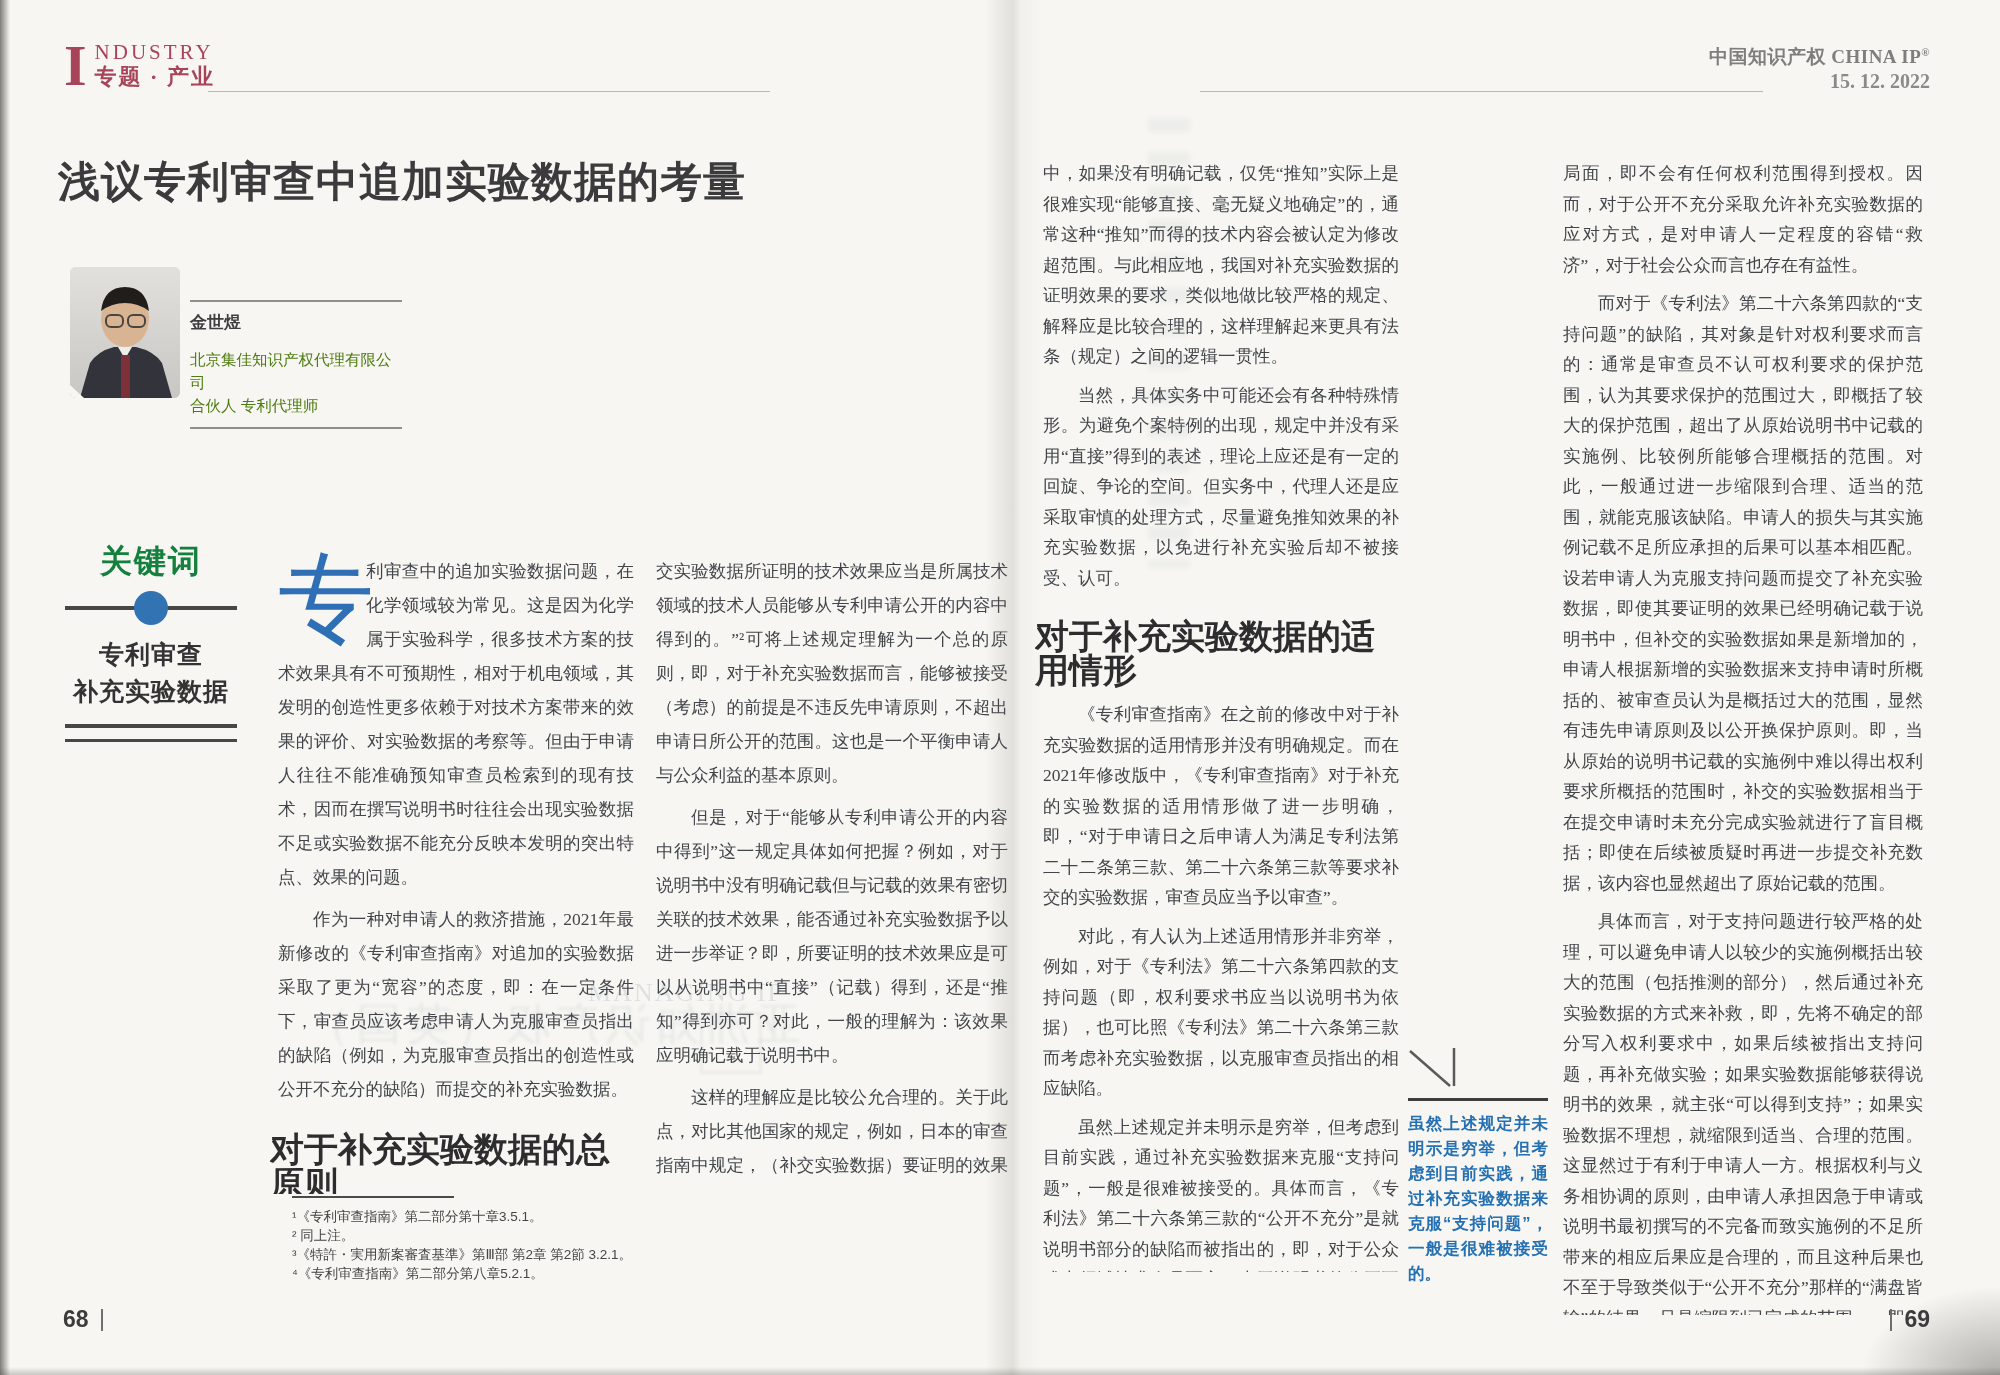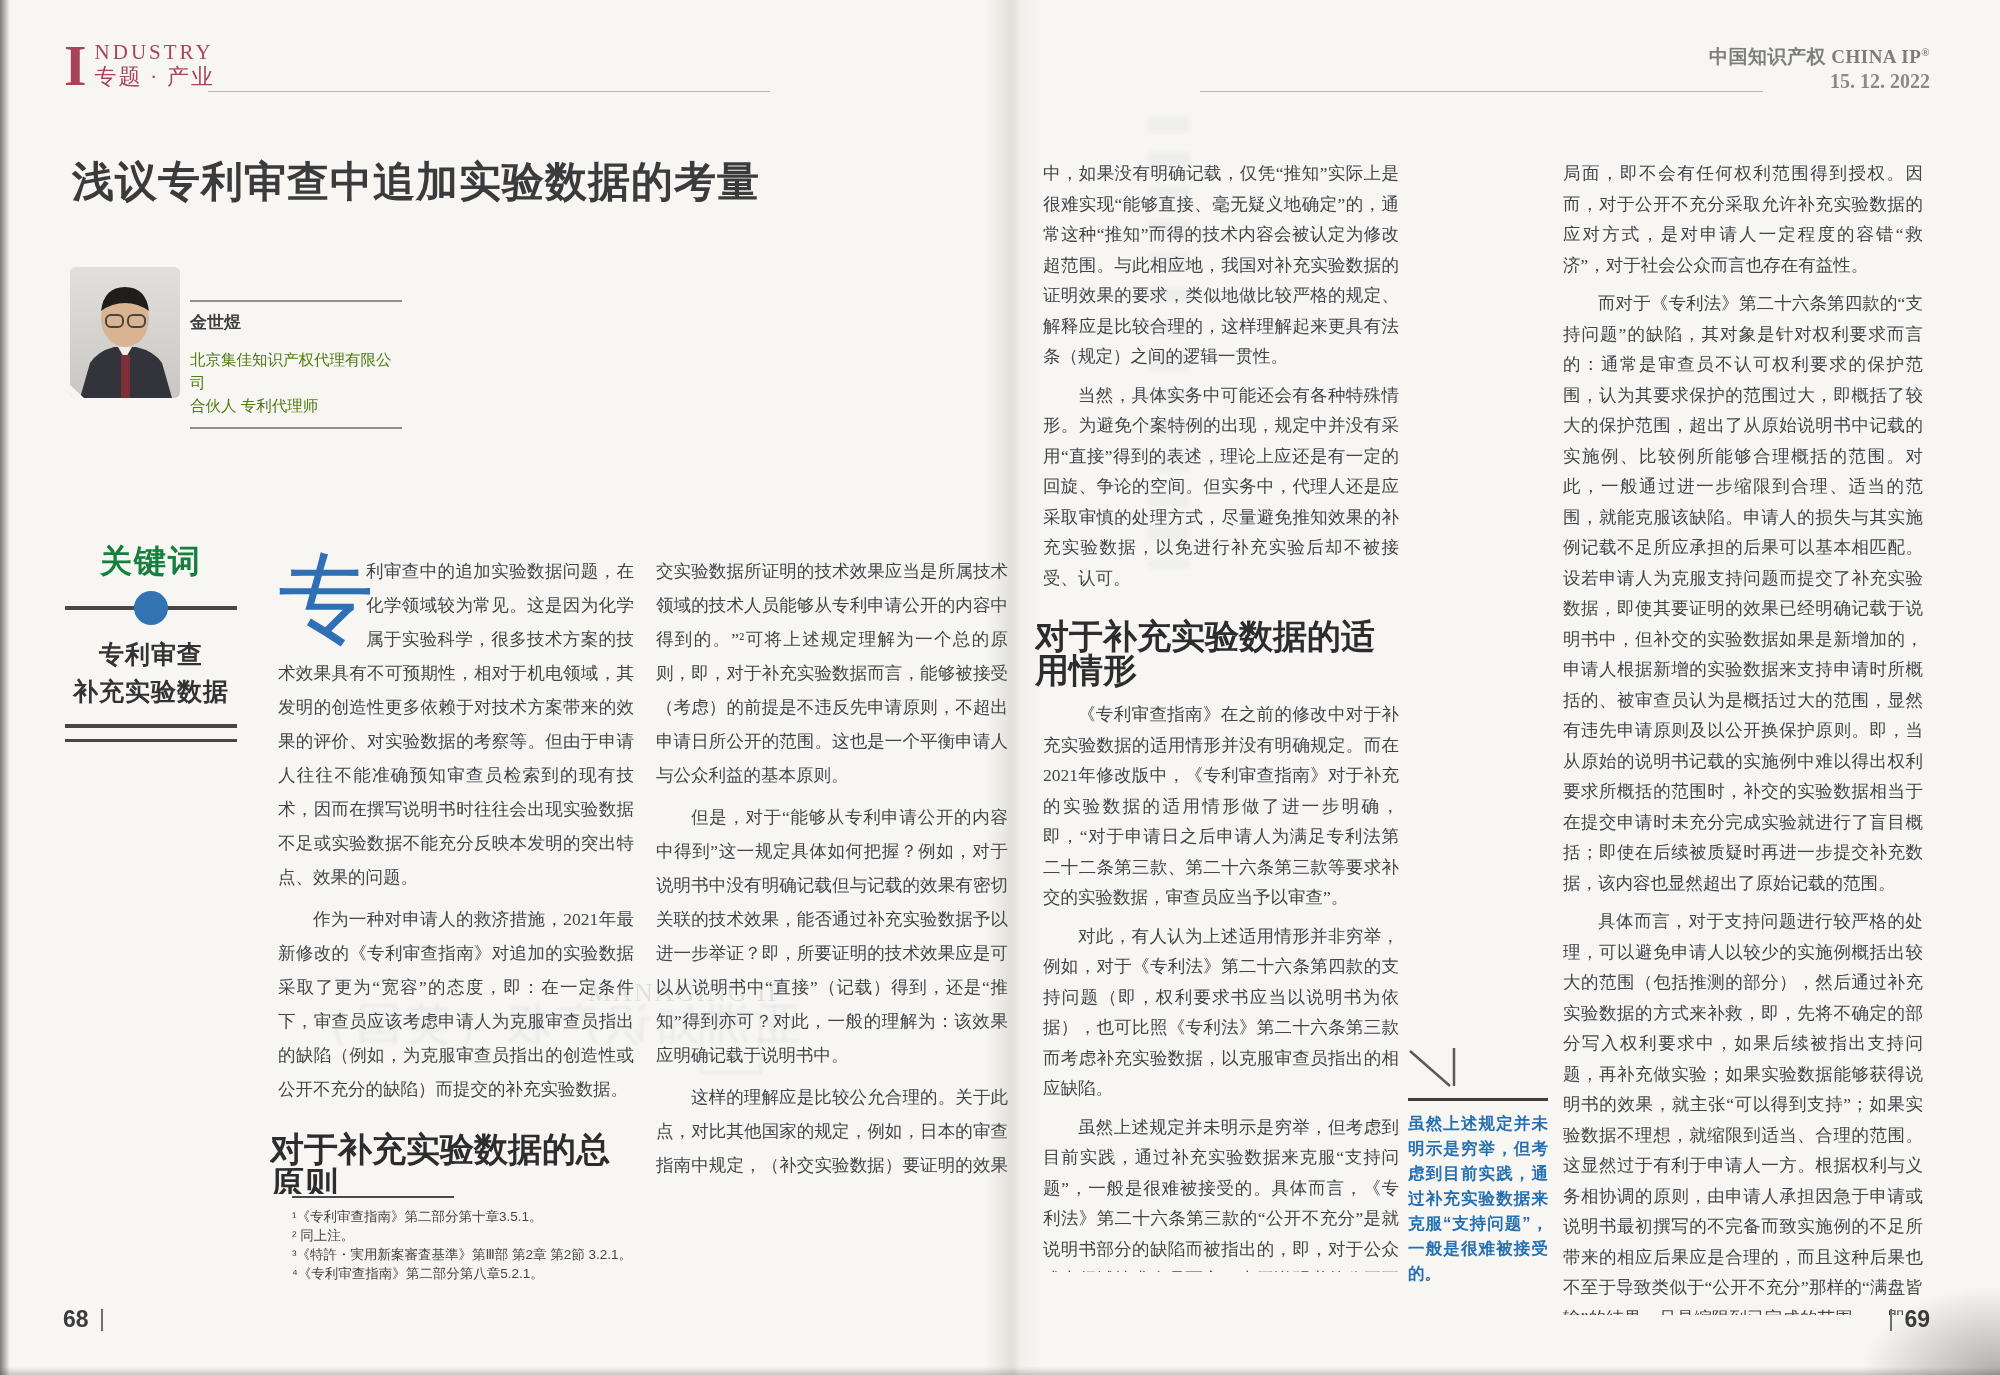--- a/index.html
+++ b/index.html
@@ -17,30 +17,30 @@
   .corner-br{position:absolute;right:0;bottom:0;width:140px;height:90px;
     background:radial-gradient(ellipse at bottom right,rgba(40,38,34,.35),rgba(40,38,34,0) 70%);pointer-events:none;}
   .fold{position:absolute;left:985px;top:0;width:58px;height:100%;
     background:linear-gradient(to right,rgba(110,105,95,0),rgba(110,105,95,.16) 48%,rgba(110,105,95,.04) 62%,rgba(110,105,95,0));pointer-events:none;}
 
   
   .hdr-left{position:absolute;left:64px;top:40px;display:flex;align-items:flex-start;}
   .hdr-initial{font-size:58px;line-height:52px;font-weight:bold;color:#a8445a;font-family:"Liberation Serif",serif;}
   .hdr-stack{margin-left:8px;}
   .hdr-word{font-size:21px;letter-spacing:3px;color:#a8445a;line-height:24px;}
-  .hdr-cn{font-size:22px;color:#a8445a;line-height:26px;letter-spacing:2px;}
+  .hdr-cn{font-size:22px;color:#a8445a;line-height:26px;letter-spacing:2px;font-weight:bold;}
   .hdr-rule-left{position:absolute;left:208px;top:91px;width:562px;height:1px;background:#b9b7b2;}
   .hdr-right{position:absolute;right:70px;top:40px;text-align:right;color:#7e7e7e;font-weight:bold;}
   .hdr-brand{font-size:19px;line-height:24px;letter-spacing:.5px;}
   .hdr-brand sup{font-size:11px;}
   .hdr-date{font-size:20px;line-height:24px;color:#8a8a8a;}
   .hdr-rule-right{position:absolute;left:1200px;top:91px;width:563px;height:1px;background:#b9b7b2;}
 
   
-  .title{position:absolute;left:72px;top:126px;font-family:"Liberation Sans","DejaVu Sans",sans-serif;
+  .title{position:absolute;left:58px;top:126px;font-family:"Liberation Sans","DejaVu Sans",sans-serif;
     font-weight:900;font-size:42px;letter-spacing:1px;color:#3b3b3d;}
   .photo{position:absolute;left:70px;top:267px;width:110px;height:131px;border-radius:6px;overflow:hidden;}
   .author{position:absolute;left:190px;top:300px;width:212px;
     font-family:"Liberation Sans","DejaVu Sans",sans-serif;color:#3f3f41;}
   .author-rule{height:2px;background:#8f8f8d;}
   .author-name{font-size:17px;font-weight:bold;margin:9px 0 14px;}
   .author-co{font-size:15.5px;line-height:23px;color:#4d7c0f;}
   .author-rule2{height:2px;background:#8f8f8d;margin-top:10px;}
 
   

